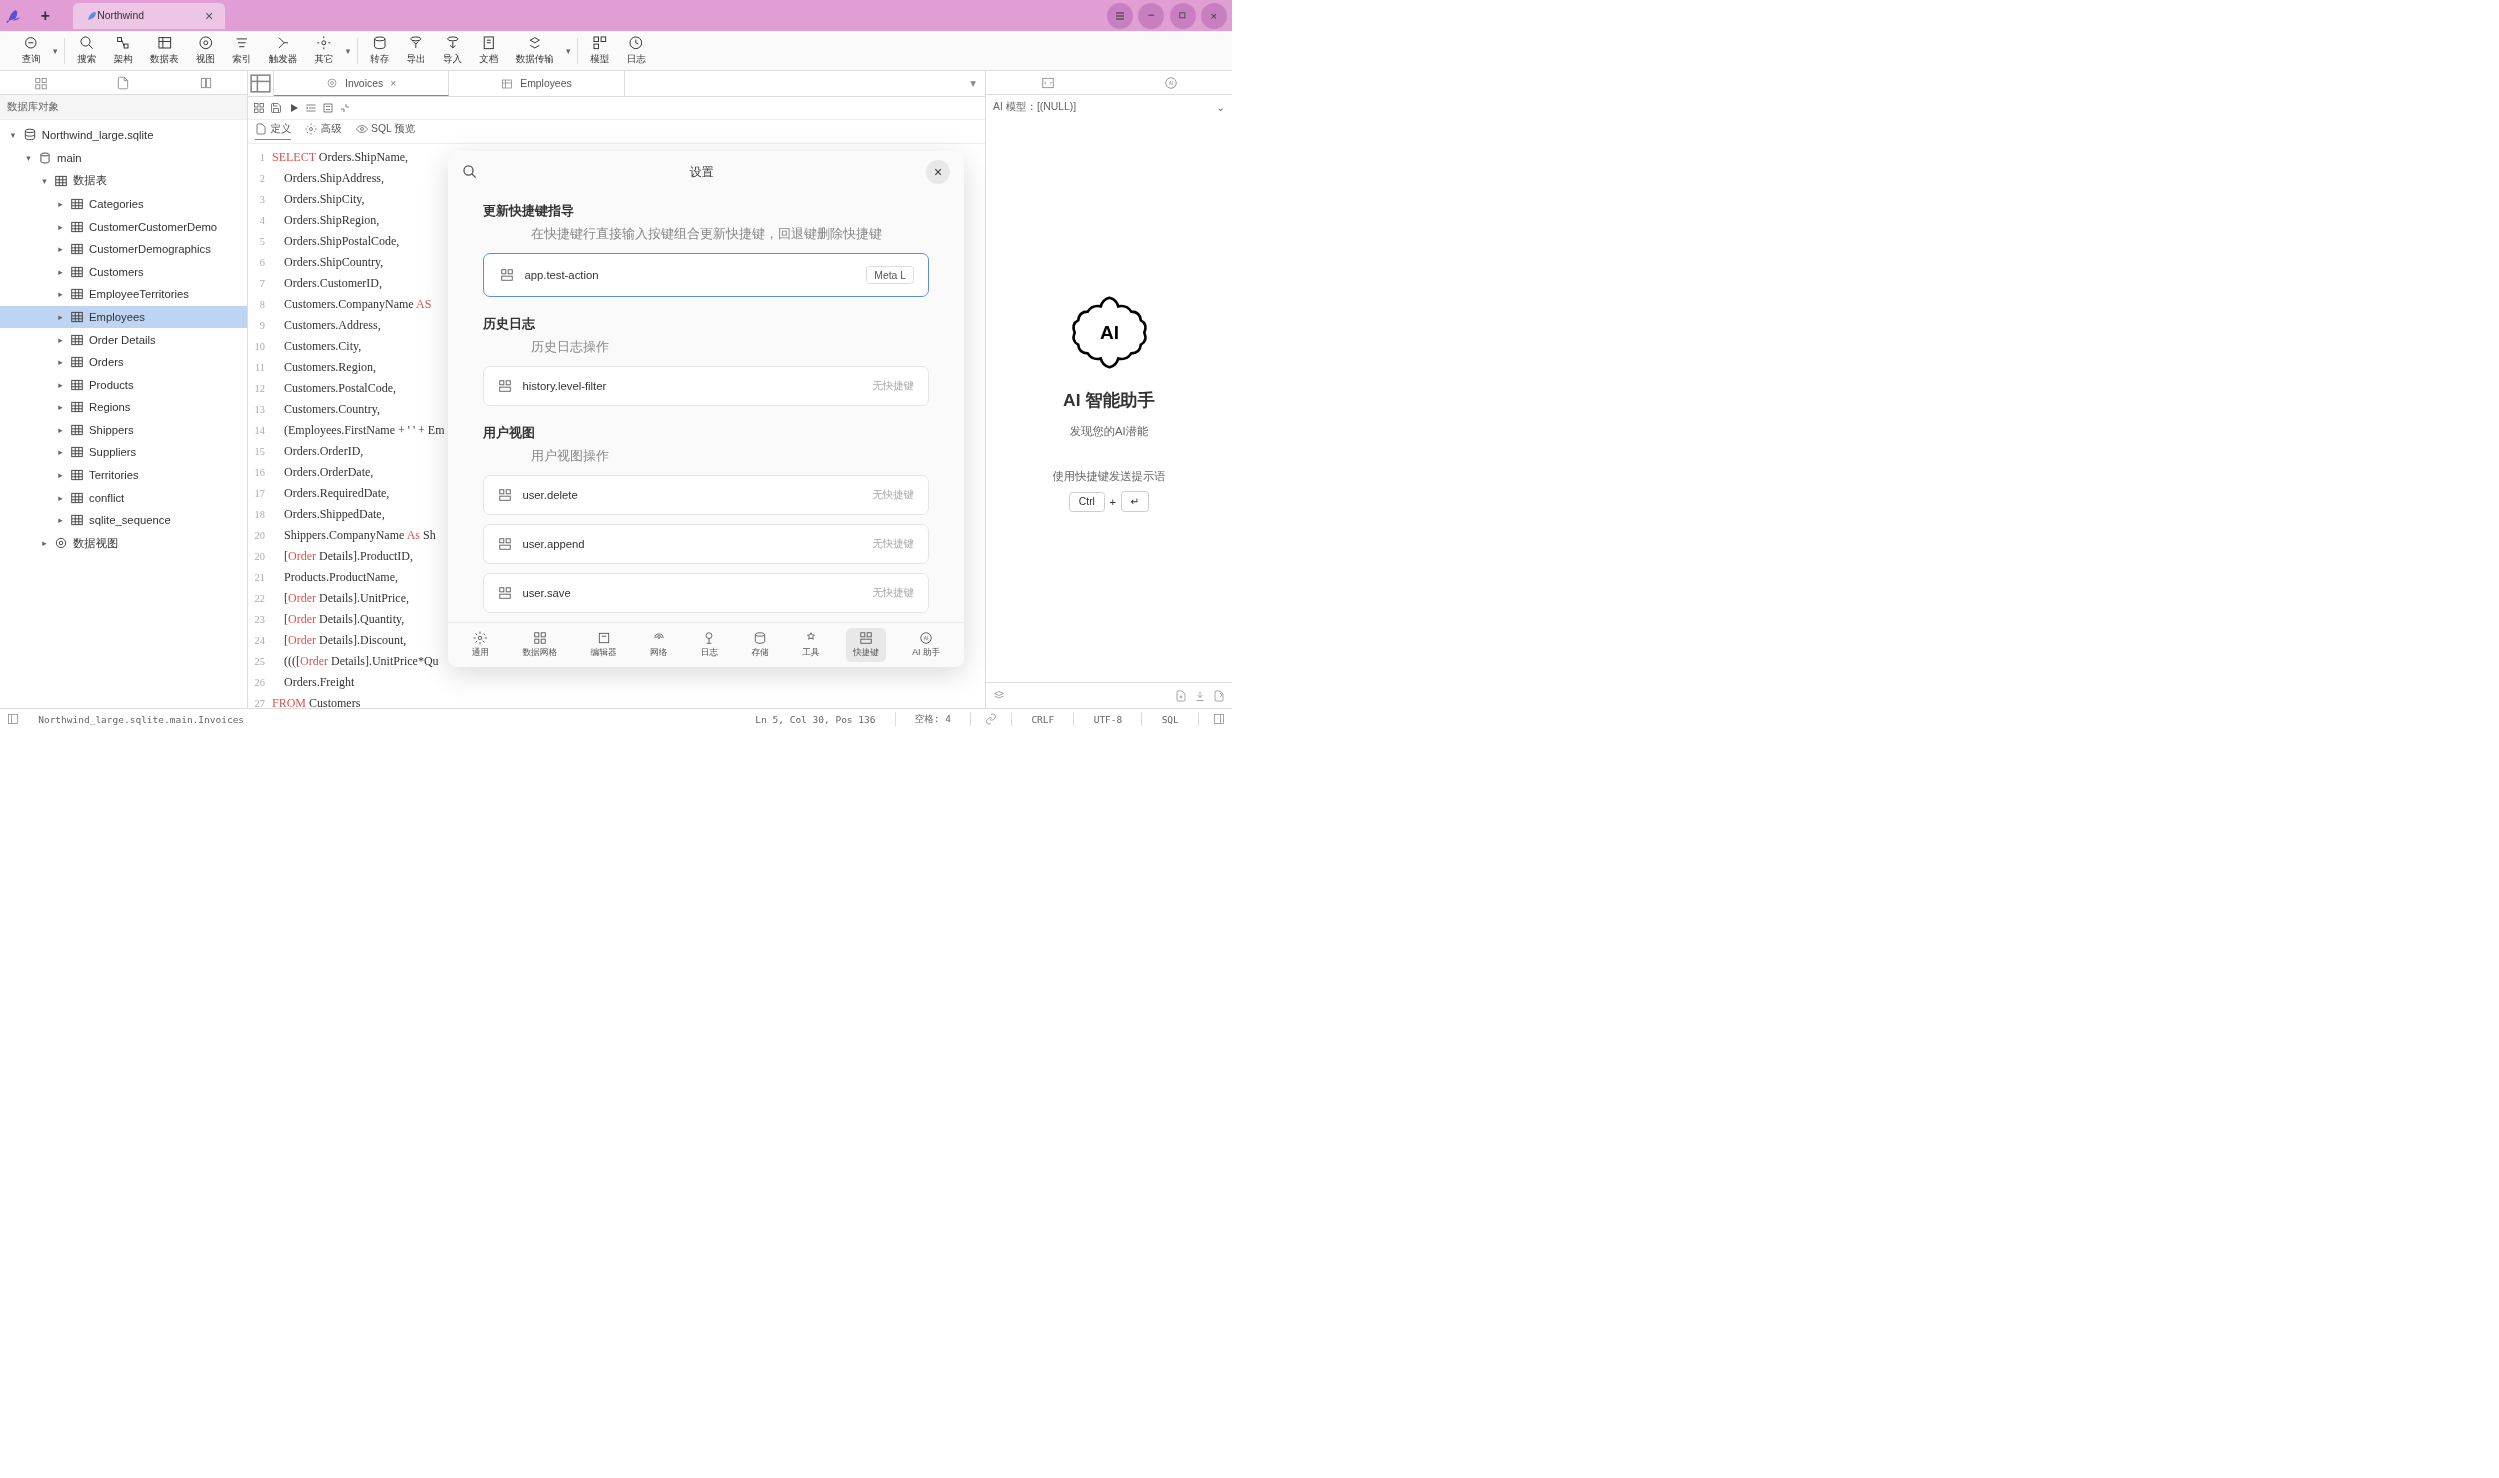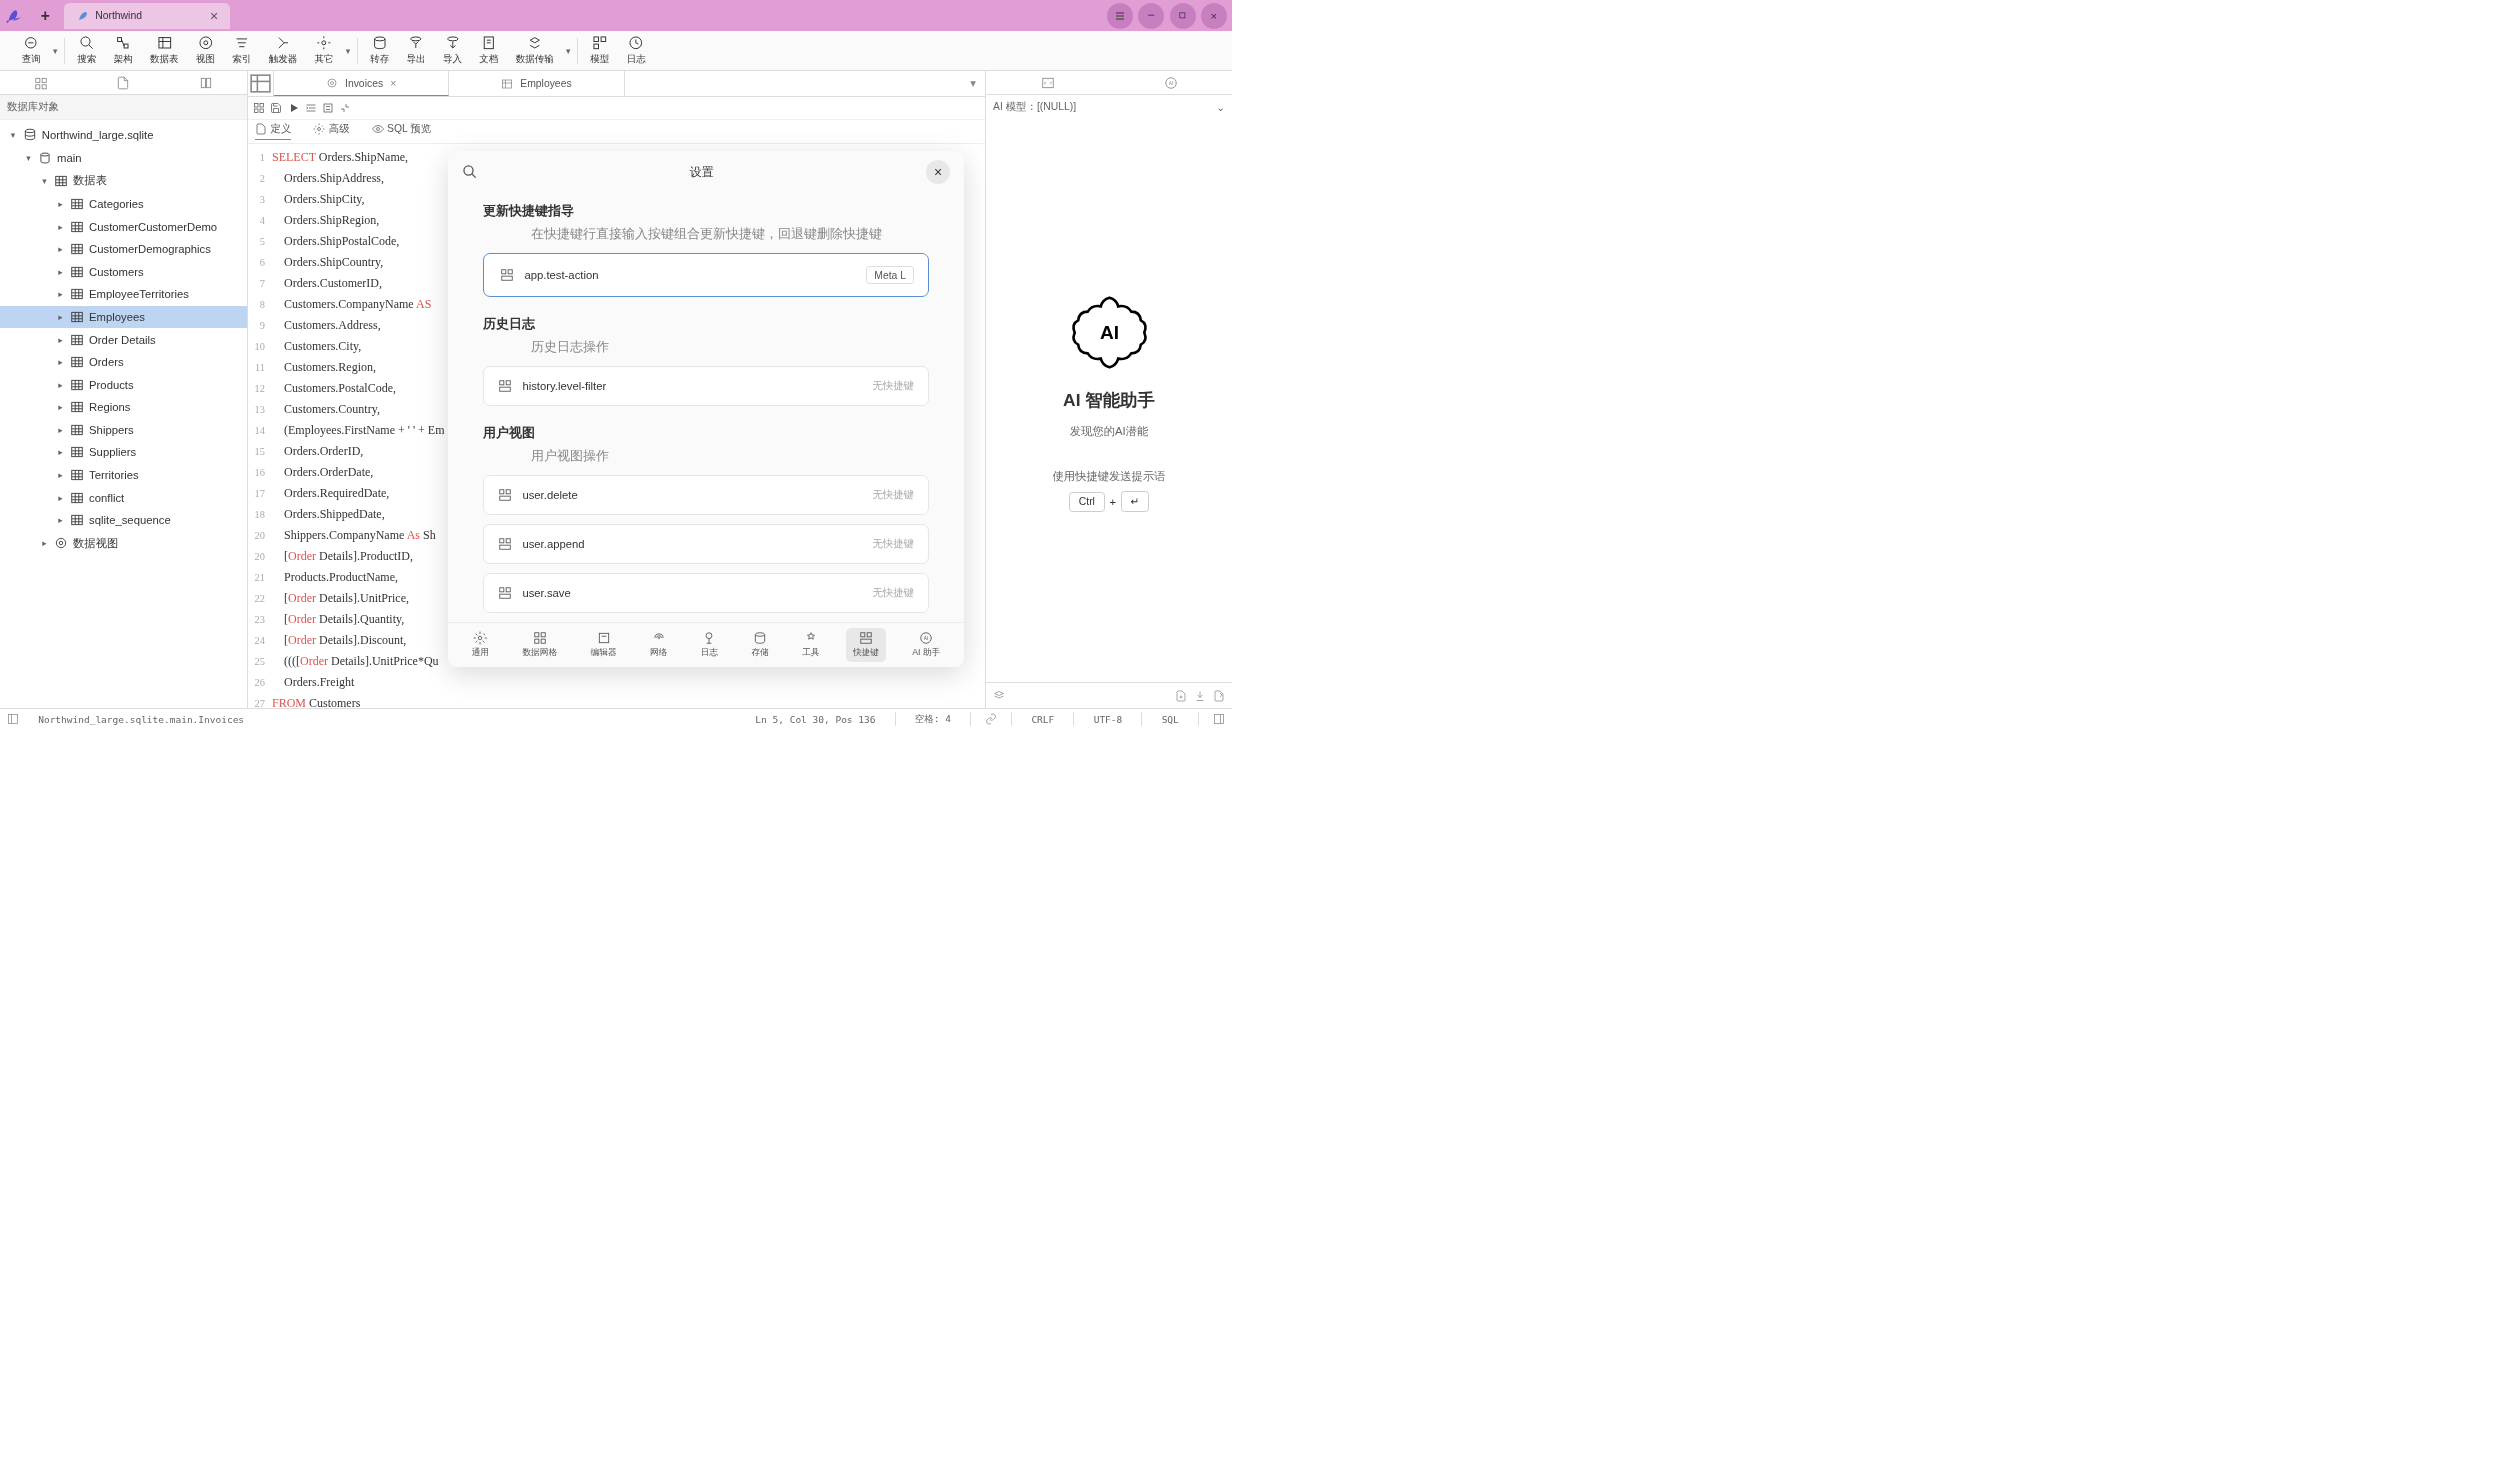--- a/index.html
+++ b/index.html
@@ -2,21 +2,21 @@
 <html style="font-size:14px"><head>
 <meta charset="utf-8">
 <style>
 * { margin: 0; padding: 0; box-sizing: border-box; }
 body { font-family: -apple-system, BlinkMacSystemFont, "Segoe UI", sans-serif; font-size: 11.3px; color: #333; background: #fff; overflow: hidden; width: 1232px; height: 729px; position: relative; }
 
 
 .titlebar { height: 31px; background: #e19ed4; display: flex; align-items: center; padding: 0 5.2px; }
 .titlebar .logo { width: 21px; height: 21px; display: flex; align-items: center; justify-content: center; color: #5a4fcf; margin-right: 7px; }
 .titlebar .newtab { width: 24px; height: 24px; display: flex; align-items: center; justify-content: center; color: #333; cursor: pointer; font-size: 15.6px; font-weight: bold; }
-.titlebar .tab { margin-left: 7px; background: rgba(255,255,255,0.4); height: 26px; padding: 0 12px; display: flex; align-items: center; border-radius: 5.2px 5.2px 0 0; gap: 7px; font-size: 10.4px; }
+.titlebar .tab { margin-left: 16px; background: rgba(255,255,255,0.4); height: 26px; padding: 0 12px; display: flex; align-items: center; border-radius: 5.2px 5.2px 0 0; font-size: 10.4px; }
 .titlebar .tab svg { width: 12px; height: 12px; }
 .titlebar .tab .close { margin-left: 61px; font-size: 14px; color: #555; cursor: pointer; }
 .titlebar .spacer { flex: 1; }
 .titlebar .winbtn { width: 26px; height: 26px; border-radius: 50%; background: #c87fc0; display: flex; align-items: center; justify-content: center; margin-left: 5.2px; cursor: pointer; color: #333; }
 
 
 .toolbar { height: 40px; background: #fafafa; border-bottom: 0.9px solid #ddd; display: flex; align-items: center; padding: 0 13px; gap: 3.5px; }
 .tool-item { display: flex; flex-direction: column; align-items: center; padding: 1.7px 8.7px; cursor: pointer; font-size: 9.5px; color: #333; }
 .tool-item svg { width: 15.6px; height: 15.6px; margin-bottom: 1.7px; }
 .tool-sep { width: 0.9px; height: 26px; background: #ddd; margin: 0 3.5px; }
@@ -45,21 +45,21 @@
 .editor-area { flex: 1; display: flex; flex-direction: column; border-right: 0.9px solid #ddd; }
 .editor-tabs { height: 26px; display: flex; align-items: stretch; border-bottom: 0.9px solid #ddd; }
 .editor-tab-btn { width: 26px; display: flex; align-items: center; justify-content: center; border-right: 0.9px solid #ddd; cursor: pointer; color: #888; }
 .editor-tab { padding: 0 52px; display: flex; align-items: center; gap: 7px; border-right: 0.9px solid #ddd; cursor: pointer; font-size: 10.4px; color: #555; }
 .editor-tab.active { border-bottom: 1.7px solid #5a8fd8; }
 .editor-tab .close { color: #888; cursor: pointer; }
 .editor-tabs .spacer { flex: 1; }
 .editor-tabs .drop { width: 24px; display: flex; align-items: center; justify-content: center; color: #888; cursor: pointer; }
 .editor-toolbar { height: 22.6px; display: flex; align-items: center; padding: 0 5.2px; gap: 5.2px; border-bottom: 0.9px solid #eee; }
 .editor-toolbar svg { width: 12px; height: 12px; cursor: pointer; }
-.editor-subtabs { height: 24px; display: flex; align-items: center; padding: 0 7px; gap: 22px; border-bottom: 0.9px solid #eee; font-size: 10.4px; }
+.editor-subtabs { height: 24px; display: flex; align-items: center; padding: 0 7px; gap: 14px; border-bottom: 0.9px solid #eee; font-size: 10.4px; }
 .editor-subtab { display: flex; align-items: center; gap: 3.5px; cursor: pointer; color: #555; padding-bottom: 3.5px; }
 .editor-subtab.active { border-bottom: 1.7px solid #5a8fd8; }
 .code { flex: 1; overflow: auto; font-family: ui-serif, Georgia, serif; font-size: 12px; line-height: 21px; padding: 3.5px 0; }
 .code-line { display: flex; }
 .code-line .num { width: 24px; text-align: right; padding-right: 7px; color: #aaa; font-size: 10.4px; user-select: none; }
 .code-line .txt { flex: 1; white-space: pre; }
 .kw { color: #d9534f; }
 
 
 .right-panel { width: 246px; display: flex; flex-direction: column; }

